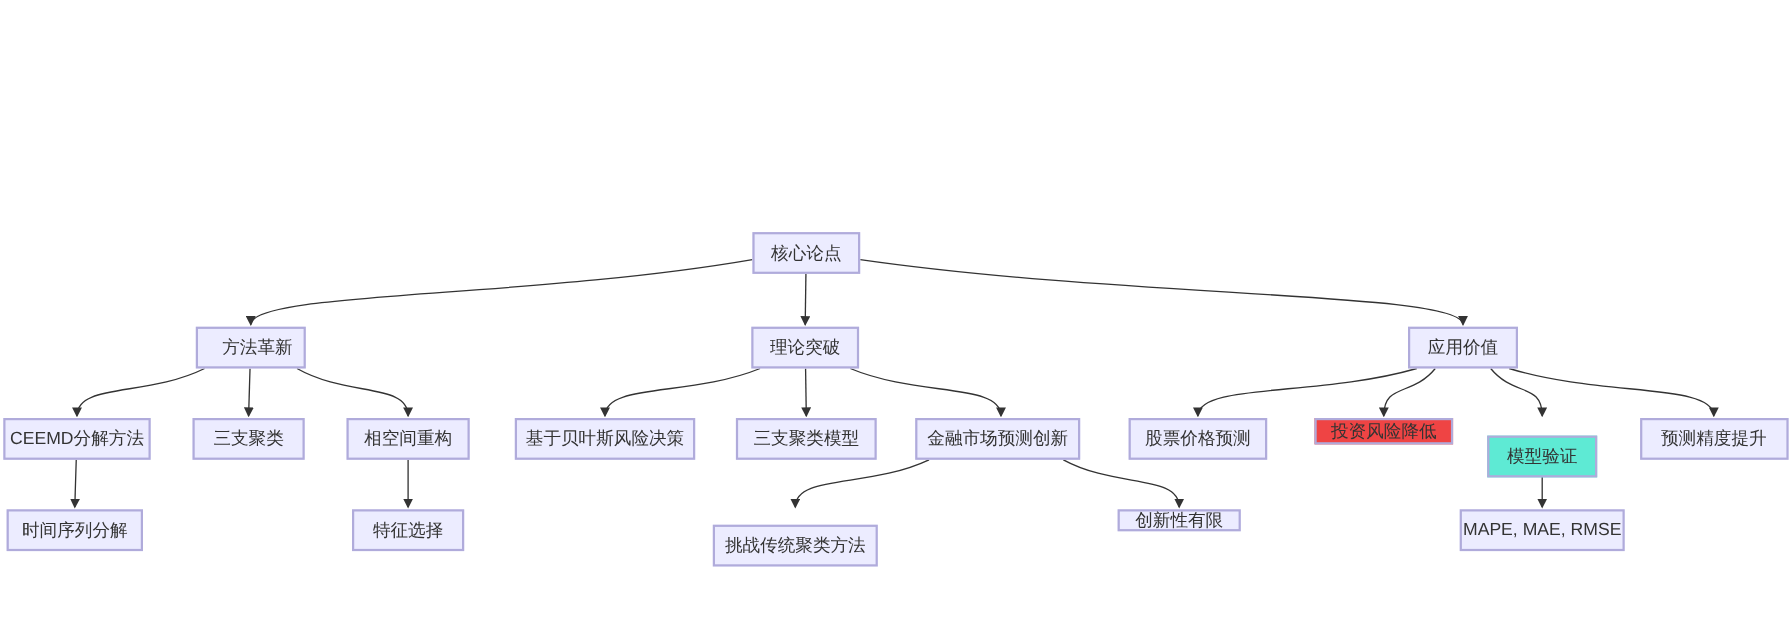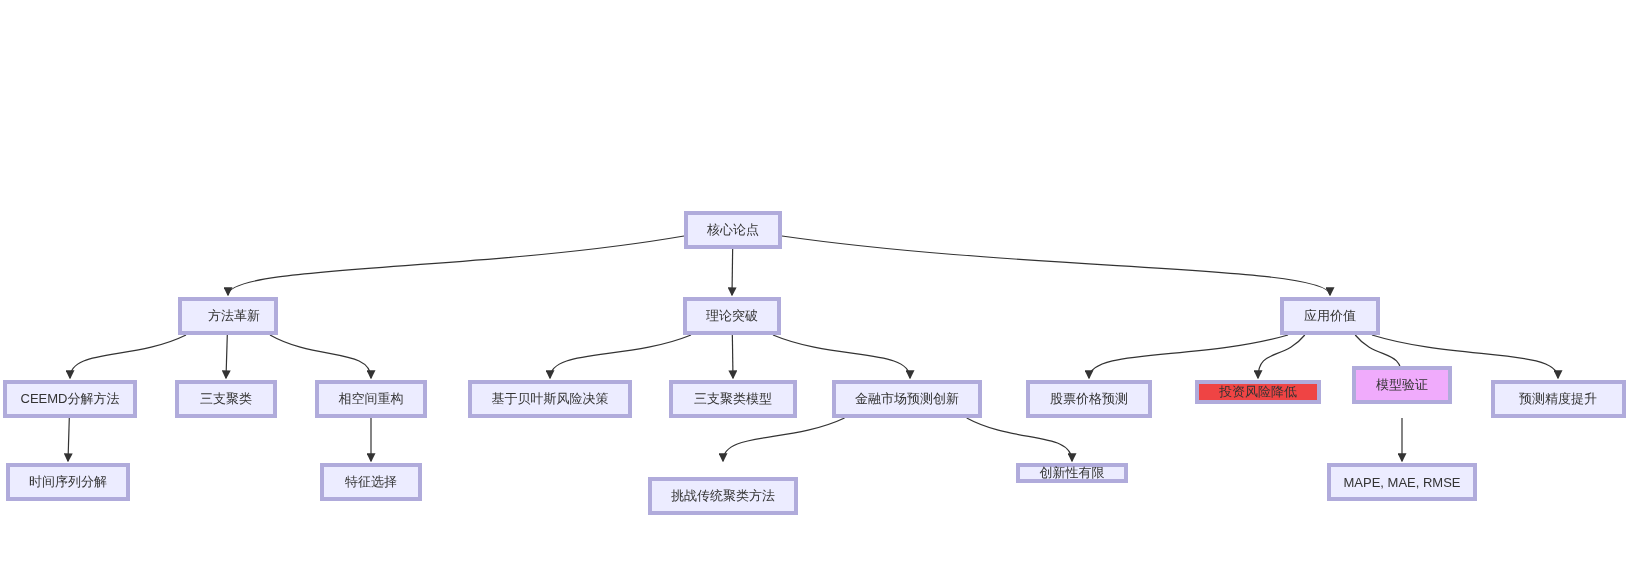--- a/index.html
+++ b/index.html
@@ -21,23 +21,23 @@
     fill: none;
     stroke-width: 1.2px;
   }
   .node {
     position: absolute;
     box-sizing: border-box;
     display: flex;
     align-items: center;
     justify-content: center;
     background: #ECECFF;
-    border: 4px solid #8b5cf6;
+    border: 2px solid #8b5cf6;
     color: #333333;
-    font-size: 13px;
+    font-size: 16px;
     white-space: nowrap;
     text-align: right;
   }
 </style>
 </head>
 <body>
 
 <div class="canvas">
   <svg class="edge-layer" viewBox="0 0 1628 576" xmlns="http://www.w3.org/2000/svg">
     <defs>
@@ -72,21 +72,21 @@
       <div class="node" style="left: 683px; top: 297px; width: 98px; height: 38px; background: rgb(236, 236, 255); border-color: rgb(176, 171, 219); color: rgb(51, 51, 51);">理论突破</div>
       <div class="node" style="left: 1280px; top: 297px; width: 100px; height: 38px; background: rgb(236, 236, 255); border-color: rgb(176, 171, 219); color: rgb(51, 51, 51);">应用价值</div>
       <div class="node" style="left: 3px; top: 380px; width: 134px; height: 38px; background: rgb(236, 236, 255); border-color: rgb(176, 171, 219); color: rgb(51, 51, 51);">CEEMD分解方法</div>
       <div class="node" style="left: 175px; top: 380px; width: 102px; height: 38px; background: rgb(236, 236, 255); border-color: rgb(176, 171, 219); color: rgb(51, 51, 51);">三支聚类</div>
       <div class="node" style="left: 315px; top: 380px; width: 112px; height: 38px; background: rgb(236, 236, 255); border-color: rgb(176, 171, 219); color: rgb(51, 51, 51);">相空间重构</div>
       <div class="node" style="left: 468px; top: 380px; width: 164px; height: 38px; background: rgb(236, 236, 255); border-color: rgb(176, 171, 219); color: rgb(51, 51, 51);">基于贝叶斯风险决策</div>
       <div class="node" style="left: 669px; top: 380px; width: 128px; height: 38px; background: rgb(236, 236, 255); border-color: rgb(176, 171, 219); color: rgb(51, 51, 51);">三支聚类模型</div>
       <div class="node" style="left: 808px; top: 380px; width: 150px; height: 38px; background: rgb(236, 236, 255); border-color: rgb(176, 171, 219); color: rgb(51, 51, 51); margin-left: 24px;">金融市场预测创新</div>
       <div class="node" style="left: 1026px; top: 380px; width: 126px; height: 38px; background: rgb(236, 236, 255); border-color: rgb(176, 171, 219); color: rgb(51, 51, 51);">股票价格预测</div>
       <div class="node" style="left: 1195px; top: 380px; width: 126px; height: 24px; background: #ef4444; border-color: rgb(176, 171, 219); color: rgb(51, 51, 51);">投资风险降低</div>
-      <div class="node" style="left: 1352px; top: 366px; width: 100px; height: 38px; background: #f0abfc; border-color: rgb(176, 171, 219); color: rgb(51, 51, 51);">模型验证</div>
+      <div class="node" style="left: 1352px; top: 396px; width: 100px; height: 38px; background: #5eead4; border-color: rgb(176, 171, 219); color: rgb(51, 51, 51);">模型验证</div>
       <div class="node" style="left: 1490.5px; top: 380px; width: 135px; height: 38px; background: rgb(236, 236, 255); border-color: rgb(176, 171, 219); color: rgb(51, 51, 51);">预测精度提升</div>
       <div class="node" style="left: 6px; top: 463px; width: 124px; height: 38px; background: rgb(236, 236, 255); border-color: rgb(176, 171, 219); color: rgb(51, 51, 51);">时间序列分解</div>
       <div class="node" style="left: 320px; top: 463px; width: 102px; height: 38px; background: rgb(236, 236, 255); border-color: rgb(176, 171, 219); color: rgb(51, 51, 51);">特征选择</div>
       <div class="node" style="left: 648px; top: 477px; width: 150px; height: 38px; background: rgb(236, 236, 255); border-color: rgb(176, 171, 219); color: rgb(51, 51, 51);">挑战传统聚类方法</div>
       <div class="node" style="left: 1016px; top: 463px; width: 112px; height: 20px; background: rgb(236, 236, 255); border-color: rgb(176, 171, 219); color: rgb(51, 51, 51);">创新性有限</div>
       <div class="node" style="left: 1327px; top: 463px; width: 150px; height: 38px; background: rgb(236, 236, 255); border-color: rgb(176, 171, 219); color: rgb(51, 51, 51);">MAPE, MAE, RMSE</div>
     </div>
 </div>
 
 </body></html>

